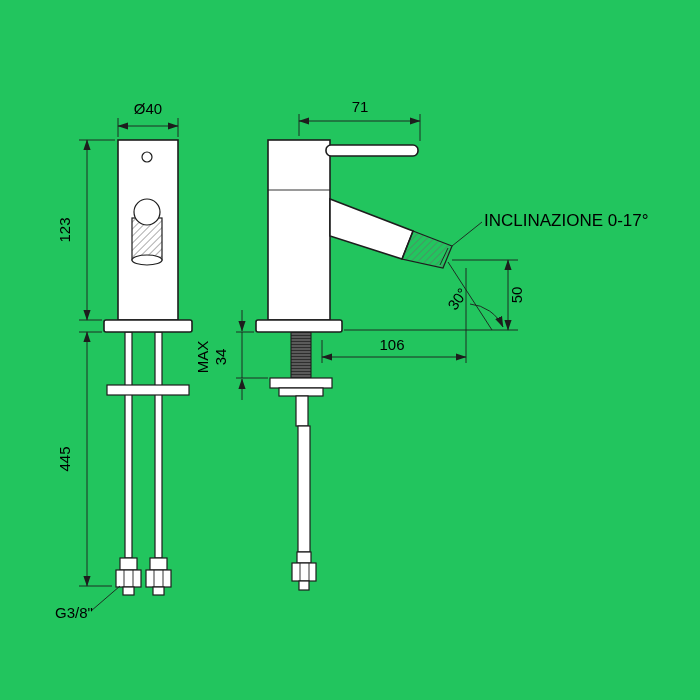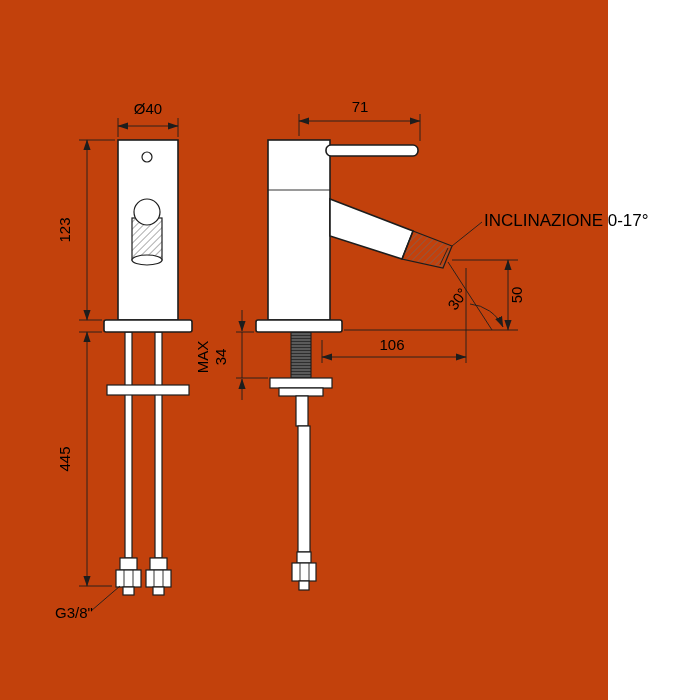--- a/index.html
+++ b/index.html
@@ -5,23 +5,23 @@
   html,body{
     margin:0;
     padding:0;
     background:#ffffff;
     width:700px;
     height:700px;
     font-family:"Liberation Sans", sans-serif;
   }
   .canvas{
     position:relative;
-    width:608px;
+    width:700px;
     height:700px;
-    background:#c2410c;
+    background:#22c55e;
   }
   svg text{
     font-family:"Liberation Sans", sans-serif;
     font-size:15px;
     fill:#000000;
   }
   svg text.big{ font-size:17px; }
   .obj  { fill:#ffffff; stroke:#1d1d1d; stroke-width:1.6; }
   .obj2 { fill:#ffffff; stroke:#1d1d1d; stroke-width:1.2; }
   .thin { fill:none;    stroke:#1d1d1d; stroke-width:0.9; }

